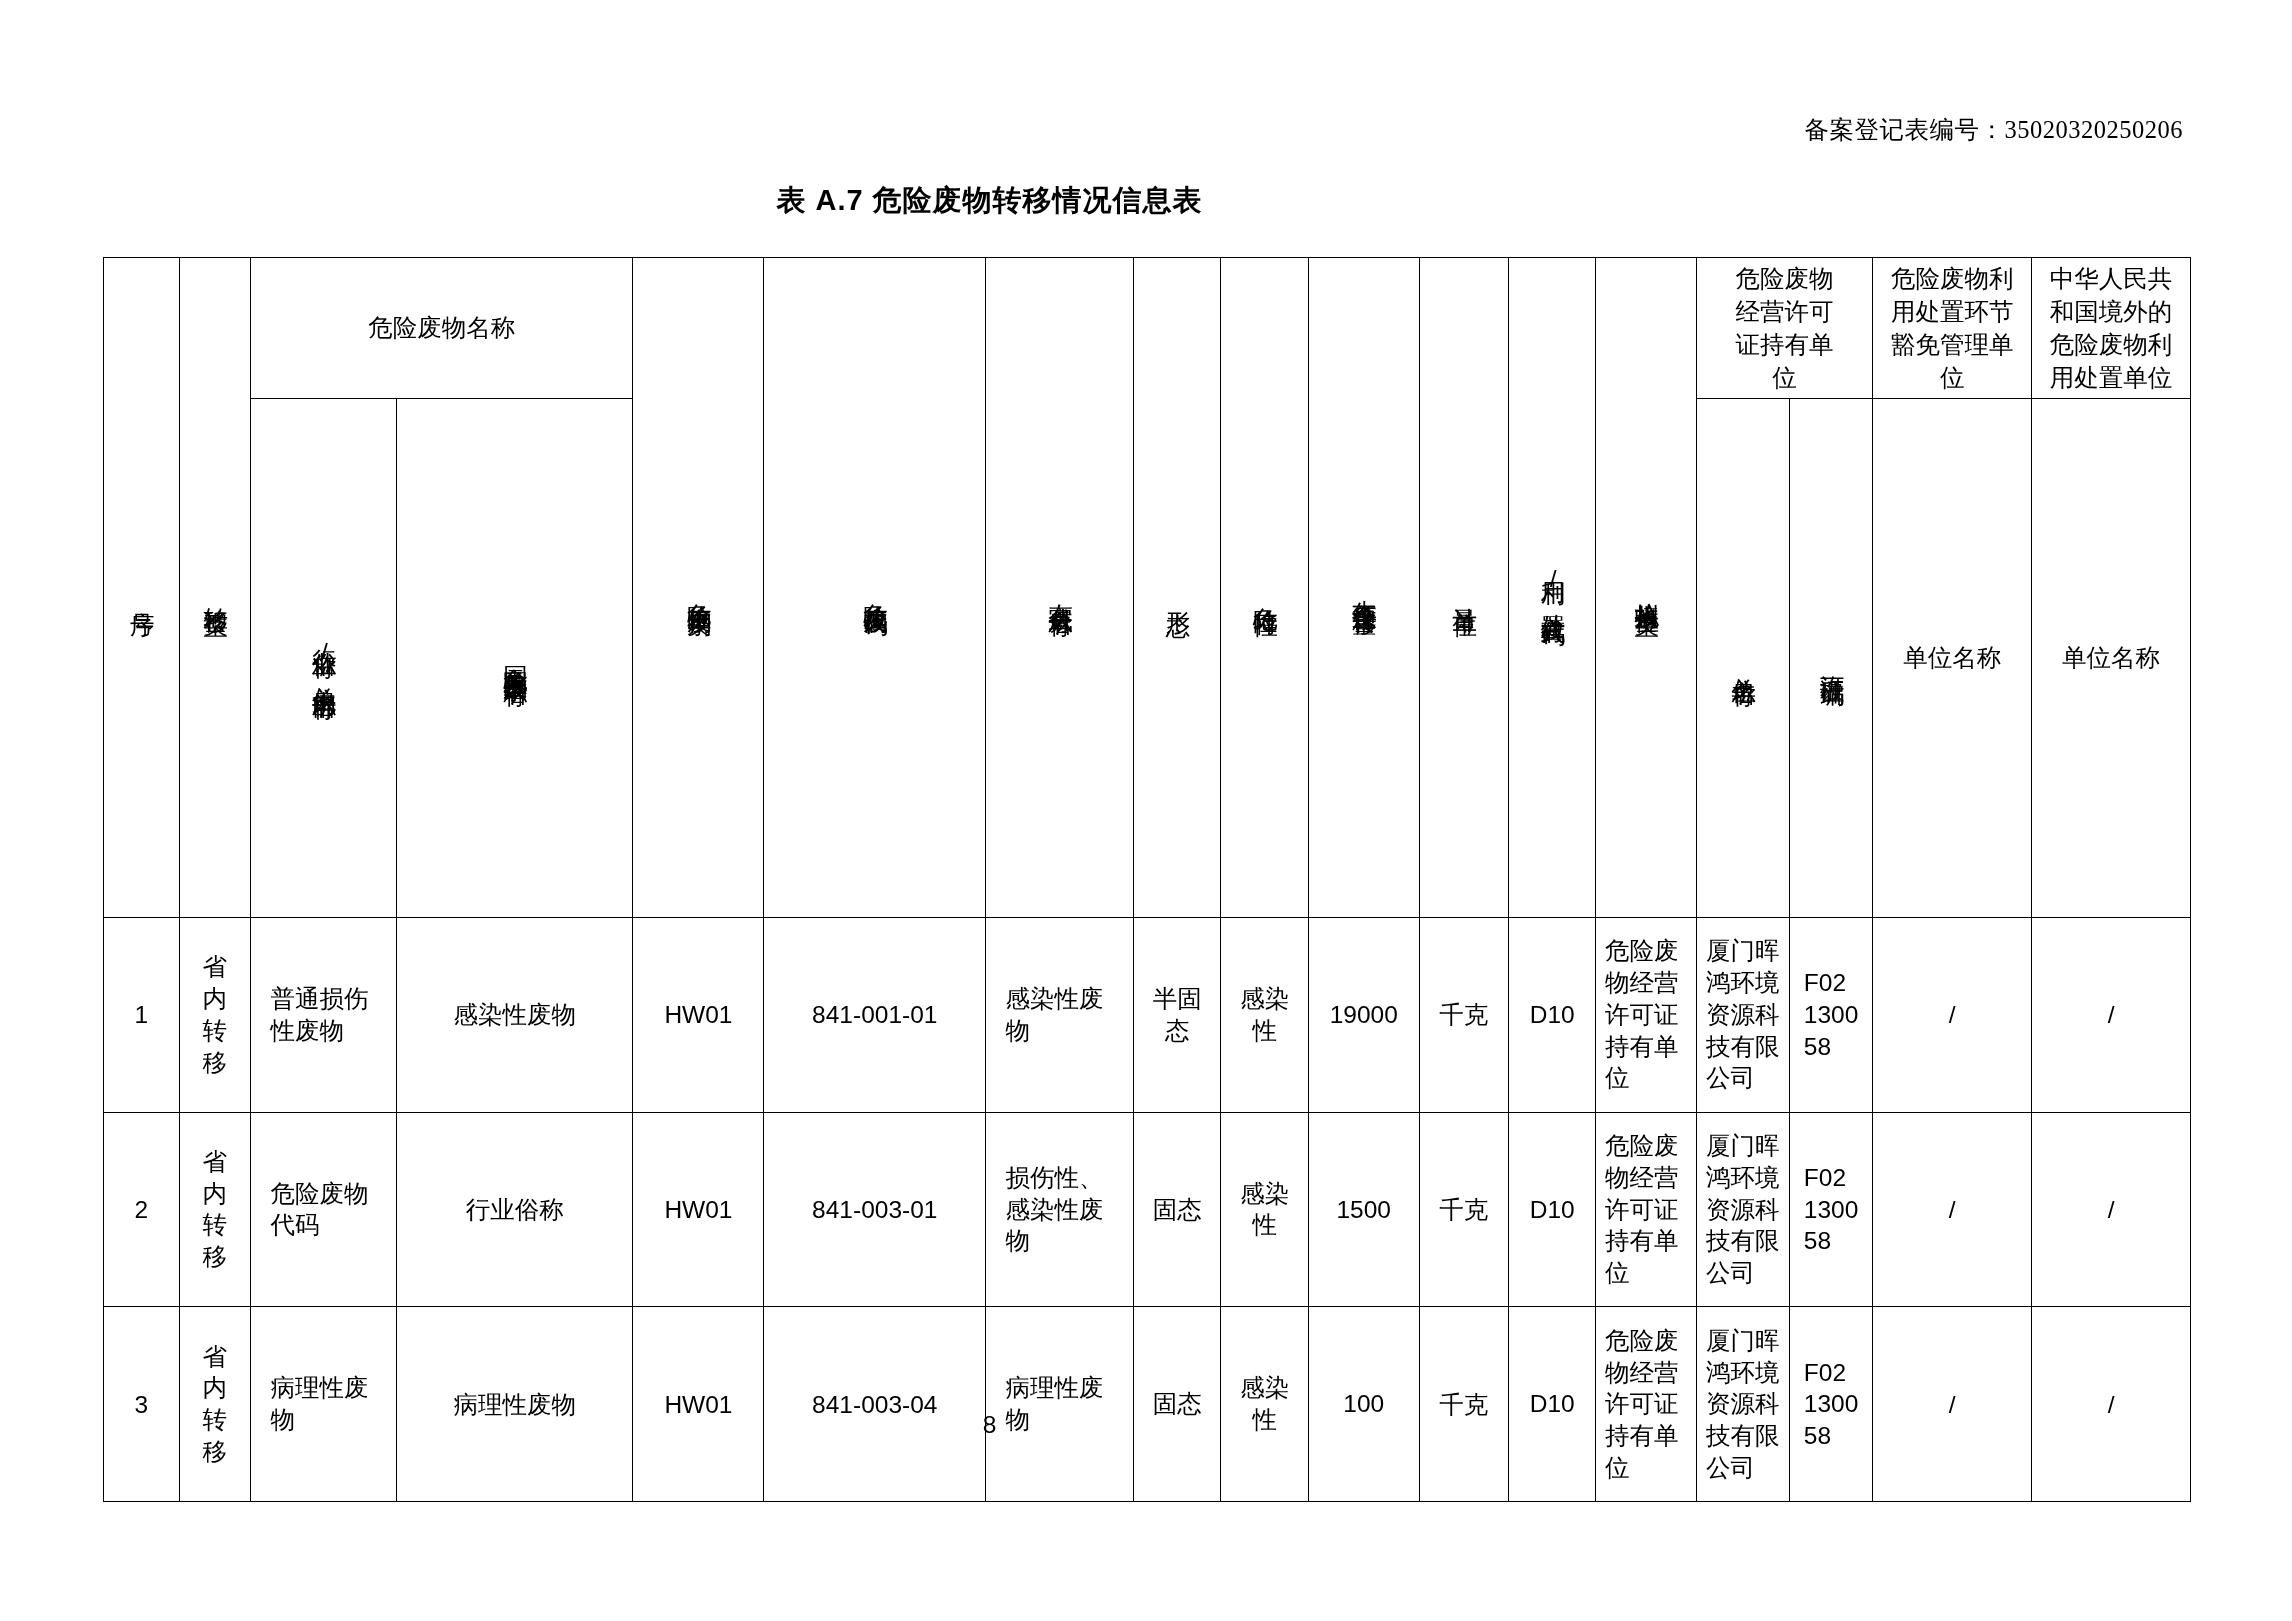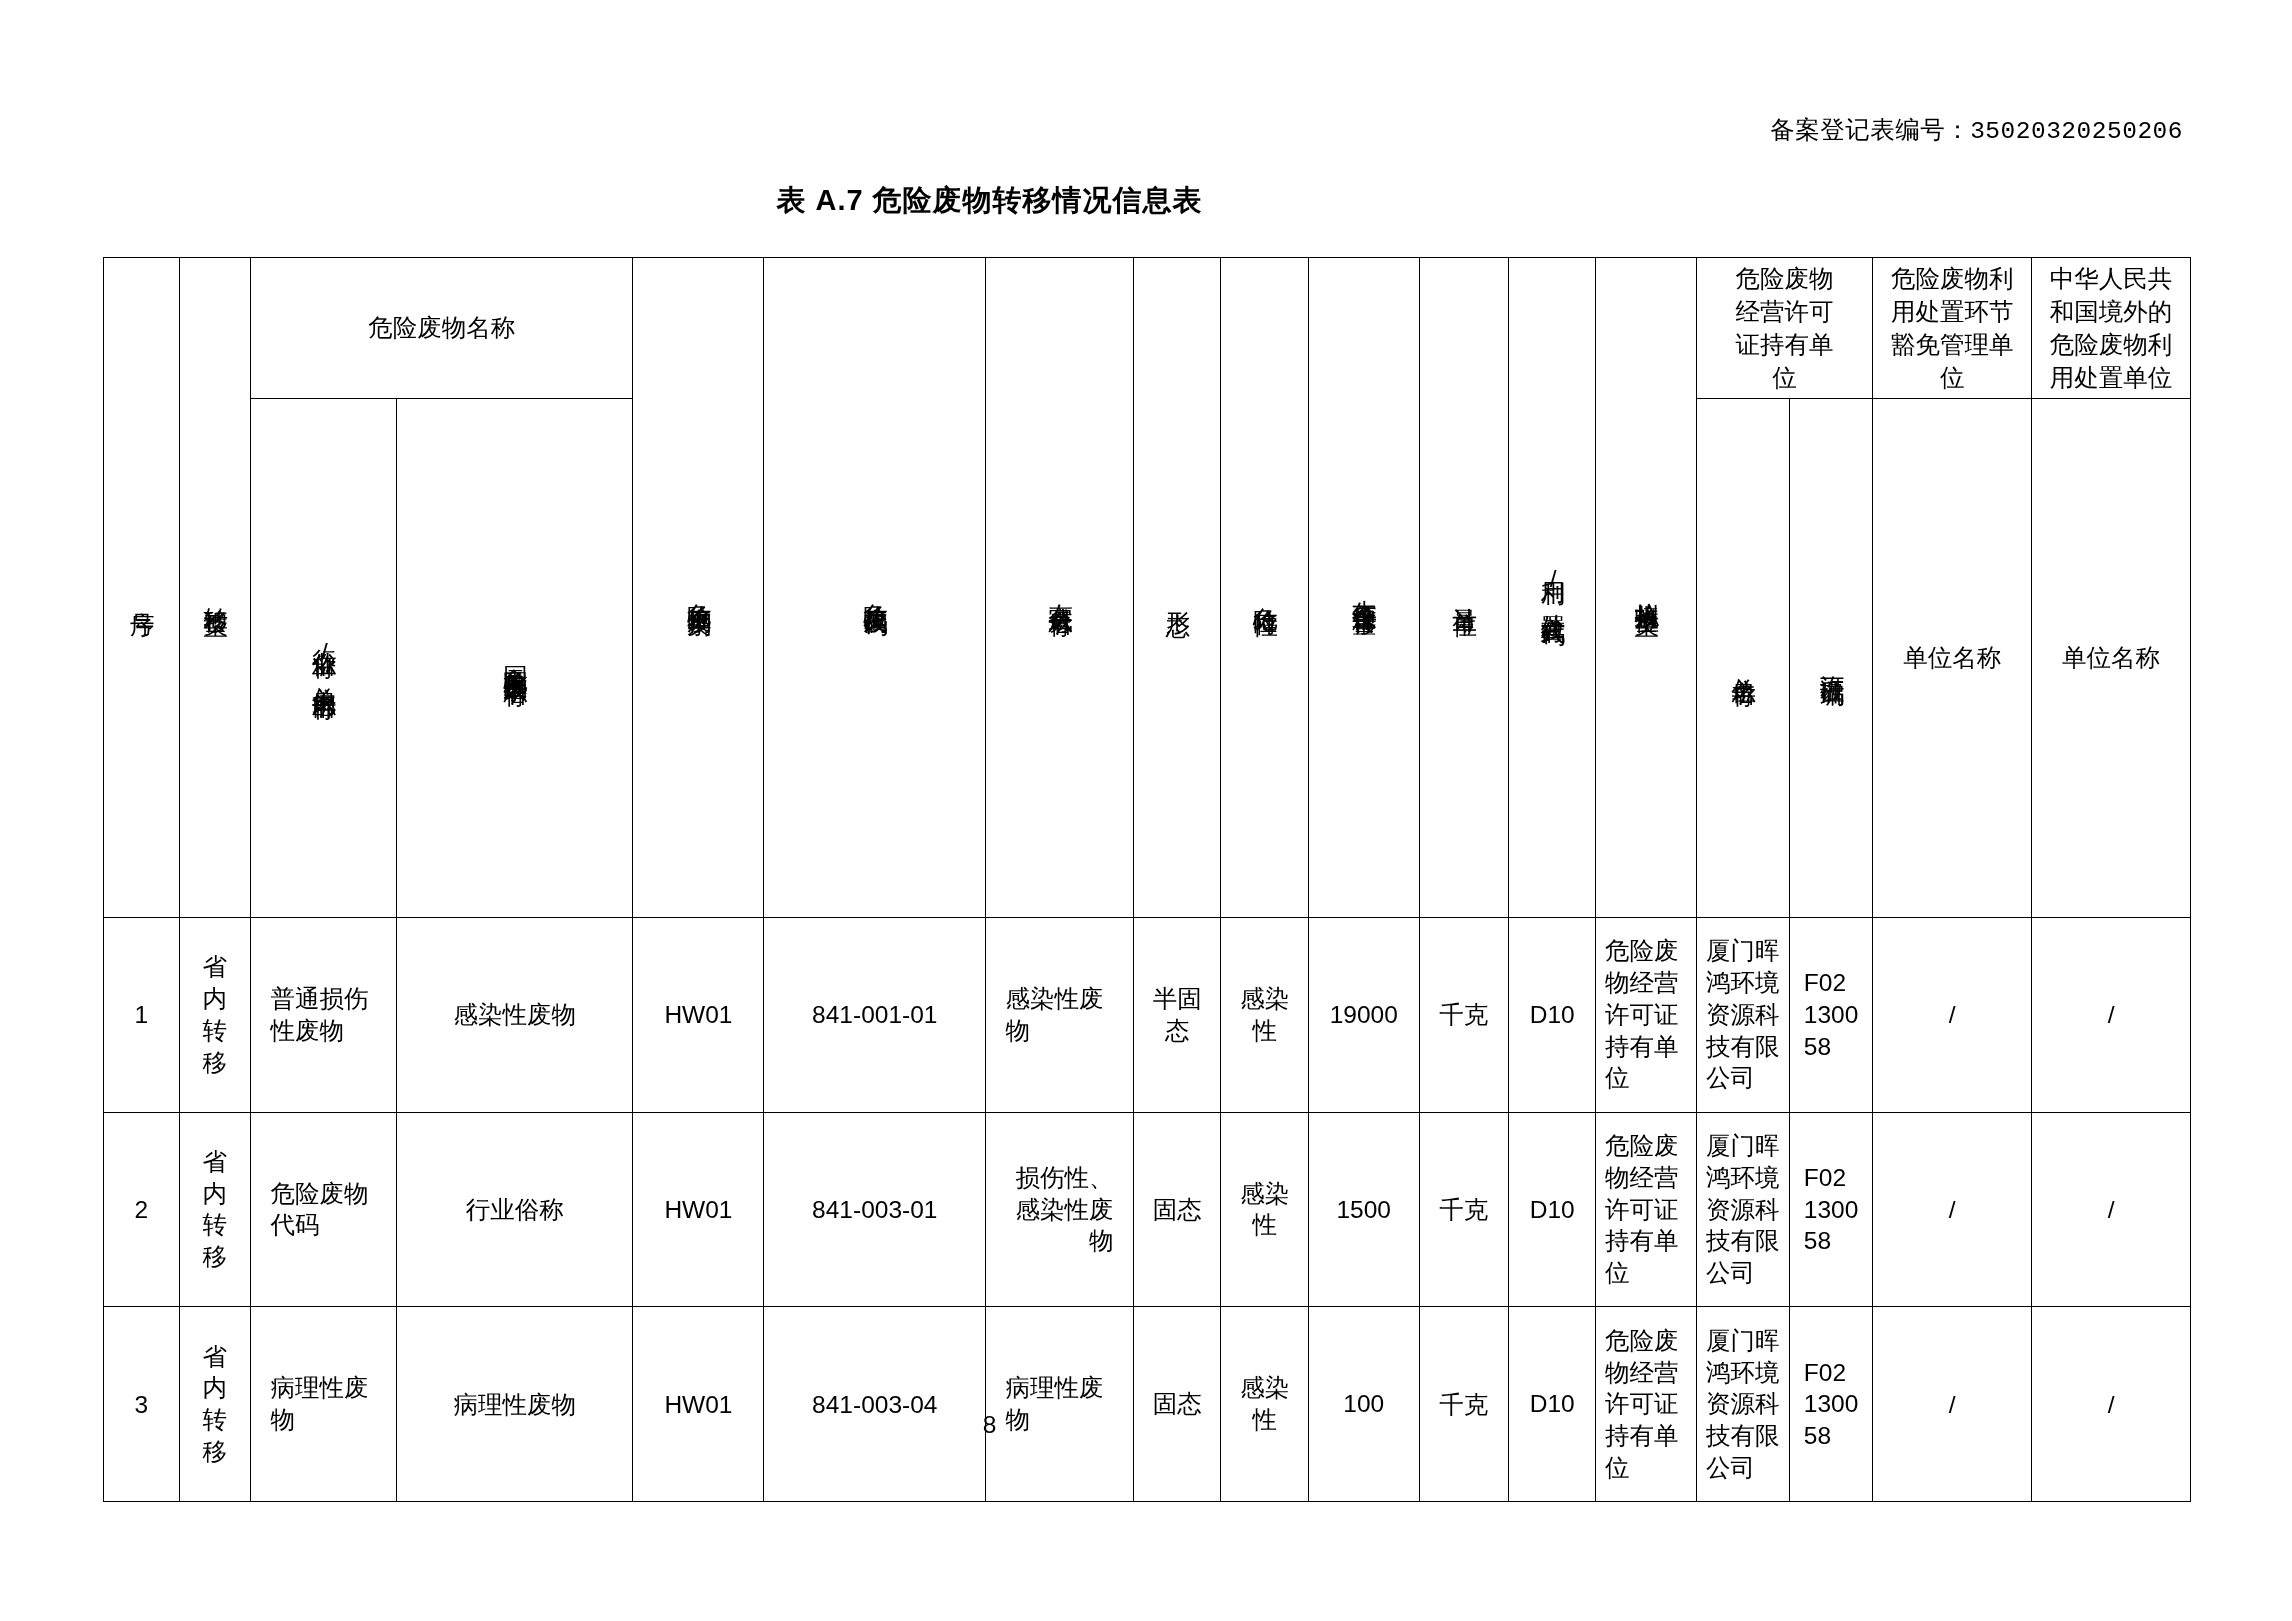--- a/index.html
+++ b/index.html
@@ -20,21 +20,21 @@
     width: 2293px;
     height: 1621px;
     box-sizing: border-box;
     padding: 0;
   }
   .reg-no {
     position: absolute;
     top: 113px;
     right: 110px;
     font-size: 24.5px;
-    font-family: Liberation Mono, monospace;
+    font-family: Liberation Serif, serif;
     letter-spacing: 0.5px;
     white-space: nowrap;
   }
   .doc-title {
     position: absolute;
     top: 181px;
     left: 0;
     width: 2293px;
     text-align: center;
     font-size: 29px;
@@ -171,21 +171,21 @@
           <td class="body">/</td>
         </tr>
 
         <tr class="row-data">
           <td class="num">2</td>
           <td class="body-narrow"><span style="display:inline-block;width:45px;line-height:1.3">省内转移</span></td>
           <td class="body"><span style="display:inline-block;width:106px;text-align:left;line-height:1.3">危险废物代码</span></td>
           <td class="body">行业俗称</td>
           <td class="body">HW01</td>
           <td class="body">841-003-01</td>
-          <td class="body"><span style="display:inline-block;width:108px;text-align:right;line-height:1.3">损伤性、感染性废物</span></td>
+          <td class="body"><span style="display:inline-block;width:108px;text-align:left;line-height:1.3">损伤性、感染性废物</span></td>
           <td class="body"><span style="display:inline-block;width:53px;line-height:1.3">固态</span></td>
           <td class="body"><span style="display:inline-block;width:53px;line-height:1.3">感染性</span></td>
           <td class="body"><span style="display:inline-block;width:76px;line-height:1.3">1500</span></td>
           <td class="body">千克</td>
           <td class="body"><span style="display:inline-block;width:47px;line-height:1.3">D10</span></td>
           <td class="body"><span style="display:inline-block;width:82px;text-align:left;line-height:1.3">危险废物经营许可证持有单位</span></td>
           <td class="body"><span style="display:inline-block;width:74px;text-align:left;line-height:1.3">厦门晖鸿环境资源科技有限公司</span></td>
           <td class="body"><span style="display:inline-block;width:55px;text-align:left;line-height:1.3">F02130058</span></td>
           <td class="body">/</td>
           <td class="body">/</td>

